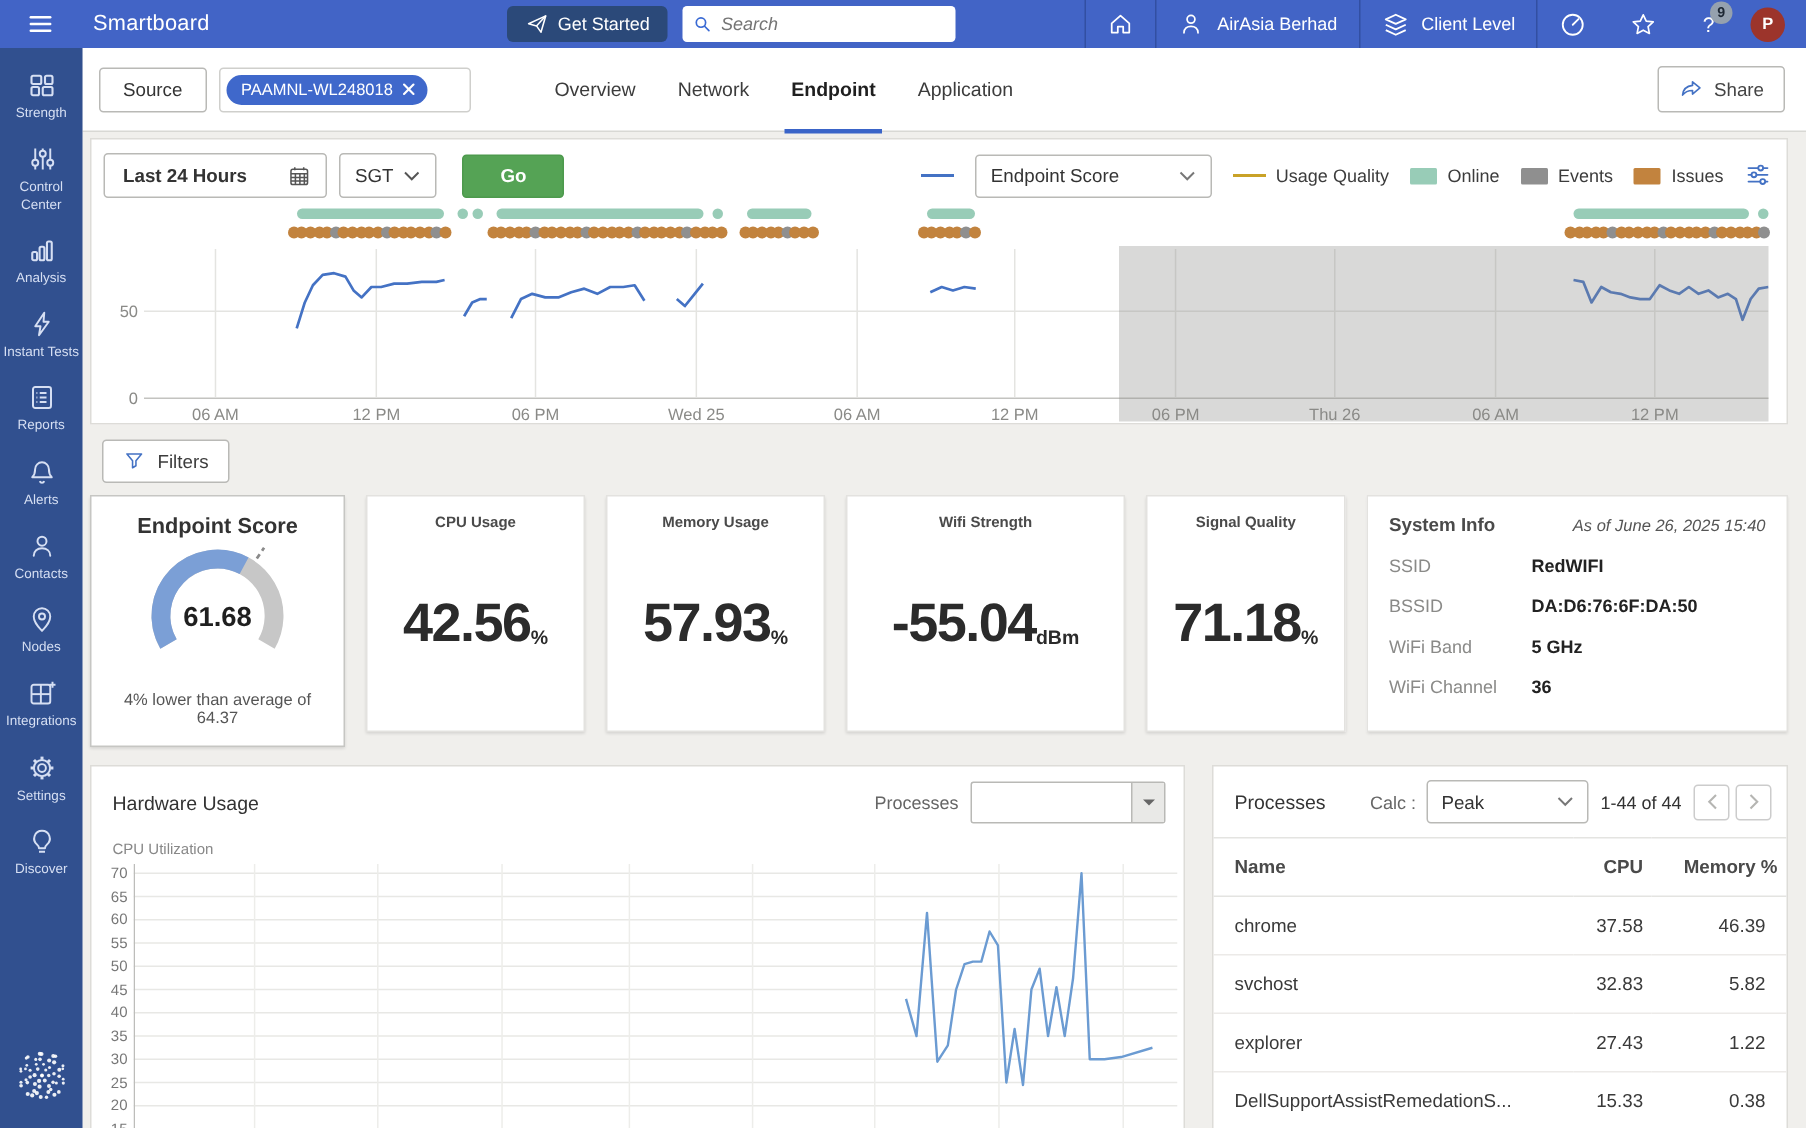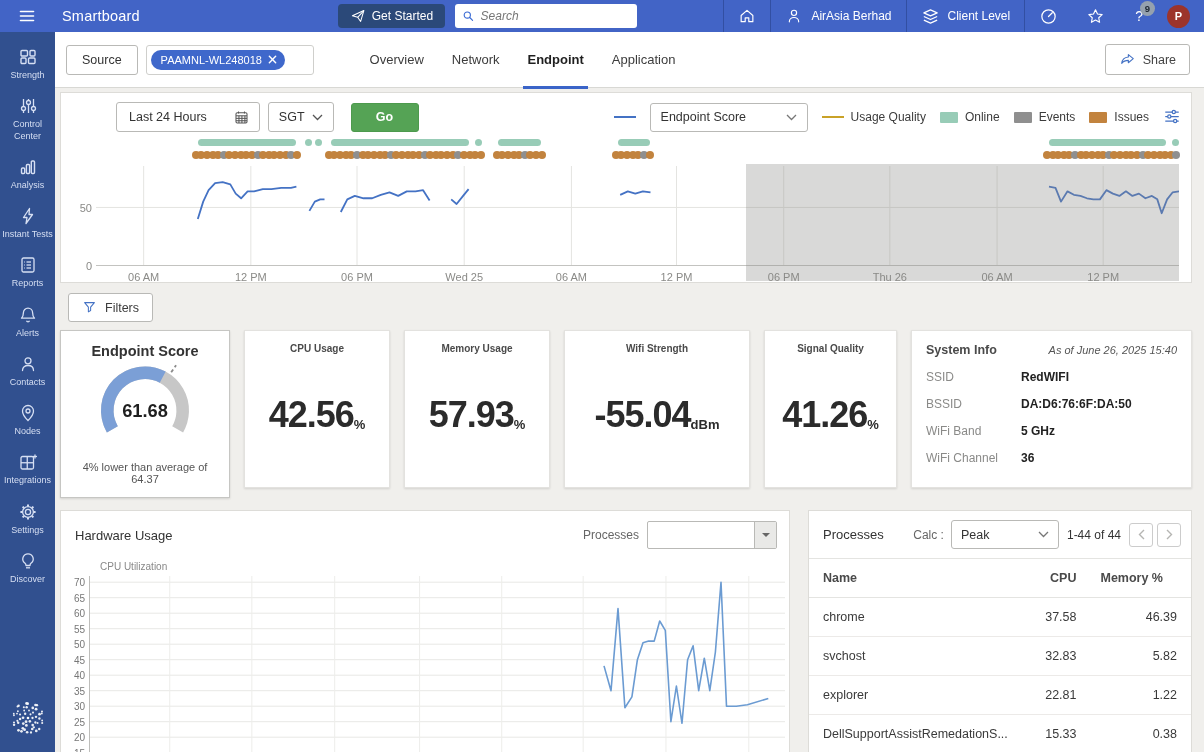--- a/index.html
+++ b/index.html
@@ -39,21 +39,21 @@
   .tab.active::after { content:""; position:absolute; bottom:0; left:10px; right:10px; height:3px; background:#3a64c8; }
   .share-btn { margin-left:auto; margin-right:14px; border:1px solid #b9b9b6; border-radius:3px; background:#fff; font-size:12.5px; color:#444; padding:6px 13px; display:flex; align-items:center; gap:7px; cursor:pointer; }
 
   
   .main { position:absolute; top:88px; left:55px; right:0; bottom:0; background:#f0efec; }
   .panel { background:#fff; border:1px solid #dddcd8; }
 
   
   .tl-panel { position:absolute; top:4px; left:5px; width:1132px; height:191px; }
   .tl-controls { position:absolute; top:8px; left:8px; right:10px; height:32px; display:flex; align-items:center; }
-  .range-btn { border:1px solid #b9b9b6; border-radius:3px; background:#fff; height:30px; display:flex; align-items:center; gap:26px; padding:0 9px 0 12px; font-size:12.5px; font-weight:normal; color:#333; cursor:pointer;margin-left:47px; }
+  .range-btn { border:1px solid #b9b9b6; border-radius:3px; background:#fff; height:30px; display:flex; align-items:center; gap:26px; padding:0 9px 0 12px; font-size:12.5px; font-weight:bold; color:#333; cursor:pointer; }
   .tz-btn { margin-left:8px; border:1px solid #b9b9b6; border-radius:3px; background:#fff; height:30px; display:flex; align-items:center; gap:7px; padding:0 10px; font-size:12.5px; color:#333; cursor:pointer; }
   .go-btn { margin-left:17px; background:#55a355; border:1px solid #4d9a4d; border-radius:3px; color:#fff; font-size:12.5px; font-weight:bold; width:68px; height:29px; cursor:pointer; }
   .legend { margin-left:auto; display:flex; align-items:center; gap:14px; }
   .lg-line { width:22px; height:2px; }
   .lg-swatch { width:18px; height:11px; border-radius:1px; }
   .lg-item { display:flex; align-items:center; gap:7px; font-size:12px; color:#3c3c3c; }
   .metric-select { border:1px solid #b9b9b6; border-radius:3px; width:158px; height:29px; display:flex; align-items:center; justify-content:space-between; padding:0 10px; font-size:12.5px; color:#333; cursor:pointer; }
 
   .tl-chart { position:absolute; top:46px; left:35px; width:1083px; height:140px; }
   .tl-online { position:absolute; top:0; left:0; right:0; height:8px; }
@@ -89,36 +89,36 @@
 
   
   .hw-panel { position:absolute; top:422px; left:5px; width:730px; height:340px; }
   .hw-head { display:flex; align-items:center; padding:10px 12px 0 14px; }
   .hw-title { font-size:13px; color:#333; }
   .hw-proc-label { margin-left:auto; font-size:12px; color:#666; margin-right:8px; }
   .combo { width:130px; height:28px; border:1px solid #b9b9b6; border-radius:2px; display:flex; background:#fff; cursor:pointer; }
   .combo .val { flex:1; }
   .combo .dd { width:22px; border-left:1px solid #b9b9b6; background:#e9e9e7; display:flex; align-items:center; justify-content:center; }
   .combo .dd::after { content:""; border:4px solid transparent; border-top-color:#666; margin-top:4px; }
-  .hw-axis-title { position:absolute; top:50px; left:39px; font-size:10px; color:#888; }
+  .hw-axis-title { position:absolute; top:50px; left:14px; font-size:10px; color:#888; }
   .hw-ylabs span { position:absolute; left:0; width:24px; text-align:right; font-size:10px; color:#777; }
   .hw-plot { position:absolute; top:65px; left:28px; }
 
   .pr-panel { position:absolute; top:422px; left:753px; width:384px; height:340px; }
   .pr-head { display:flex; align-items:center; padding:9px 10px 9px 14px; }
   .pr-title { font-size:13px; color:#333; }
   .pr-calc-label { margin-left:auto; font-size:12px; color:#666; margin-right:7px; }
   .calc-select { border:1px solid #b9b9b6; border-radius:3px; width:108px; height:29px; display:flex; align-items:center; justify-content:space-between; padding:0 9px; font-size:12.5px; color:#333; cursor:pointer; background:#fff; }
   .pr-range { font-size:12px; font-weight:normal; color:#333; margin:0 8px; white-space:nowrap; }
   .pager { width:24px; height:24px; border:1px solid #ccc; border-radius:3px; background:#fff; display:flex; align-items:center; justify-content:center; color:#b5b5b2; cursor:pointer; }
   .pager + .pager { margin-left:4px; }
   .pr-table { width:100%; border-collapse:collapse; }
   .pr-table th { font-size:12.5px; font-weight:bold; color:#4a4a4a; text-align:right; padding:12px 6px; border-top:1px solid #e4e4e1; border-bottom:1px solid #e4e4e1; }
   .pr-table th:first-child { text-align:left; padding-left:14px; }
-  .pr-table th:last-child { padding-right:28px; }
+  .pr-table th:last-child { padding-right:6px; }
   .pr-table td { font-size:12.5px; color:#3a3a3a; text-align:right; padding:12px 6px; border-bottom:1px solid #eceae8; white-space:nowrap; overflow:hidden; }
   .pr-table td:first-child { text-align:left; padding-left:14px; max-width:200px; text-overflow:ellipsis; }
   .pr-table td:last-child { padding-right:14px; }
 
   svg.icon { display:block; }
 </style>
 </head>
 <body>
 
 <div class="screen">
@@ -636,21 +636,21 @@
       <div class="card" style="width:146px;">
         <div class="card-title">Memory Usage</div>
         <div class="big-num"><span>57.93</span><span class="unit">%</span></div>
       </div>
       <div class="card" style="width:186px;">
         <div class="card-title">Wifi Strength</div>
         <div class="big-num"><span>-55.04</span><span class="unit">dBm</span></div>
       </div>
       <div class="card" style="width:133px;">
         <div class="card-title">Signal Quality</div>
-        <div class="big-num"><span>41.26</span><span class="unit">%</span></div>
+        <div class="big-num"><span>71.18</span><span class="unit">%</span></div>
       </div>
       <div class="sysinfo">
         <div class="sys-head">
           <span class="sys-title">System Info</span>
           <span class="sys-asof">As of June 26, 2025 15:40</span>
         </div>
         <div class="sys-row">
             <span class="k">SSID</span>
             <span class="v">RedWIFI</span>
           </div>
@@ -755,21 +755,21 @@
               <td>37.58</td>
               <td>46.39</td>
             </tr>
           <tr>
               <td>svchost</td>
               <td>32.83</td>
               <td>5.82</td>
             </tr>
           <tr>
               <td>explorer</td>
-              <td>22.81</td>
+              <td>27.43</td>
               <td>1.22</td>
             </tr>
           <tr>
               <td>DellSupportAssistRemedationS...</td>
               <td>15.33</td>
               <td>0.38</td>
             </tr>
 
         </tbody>
       </table>

